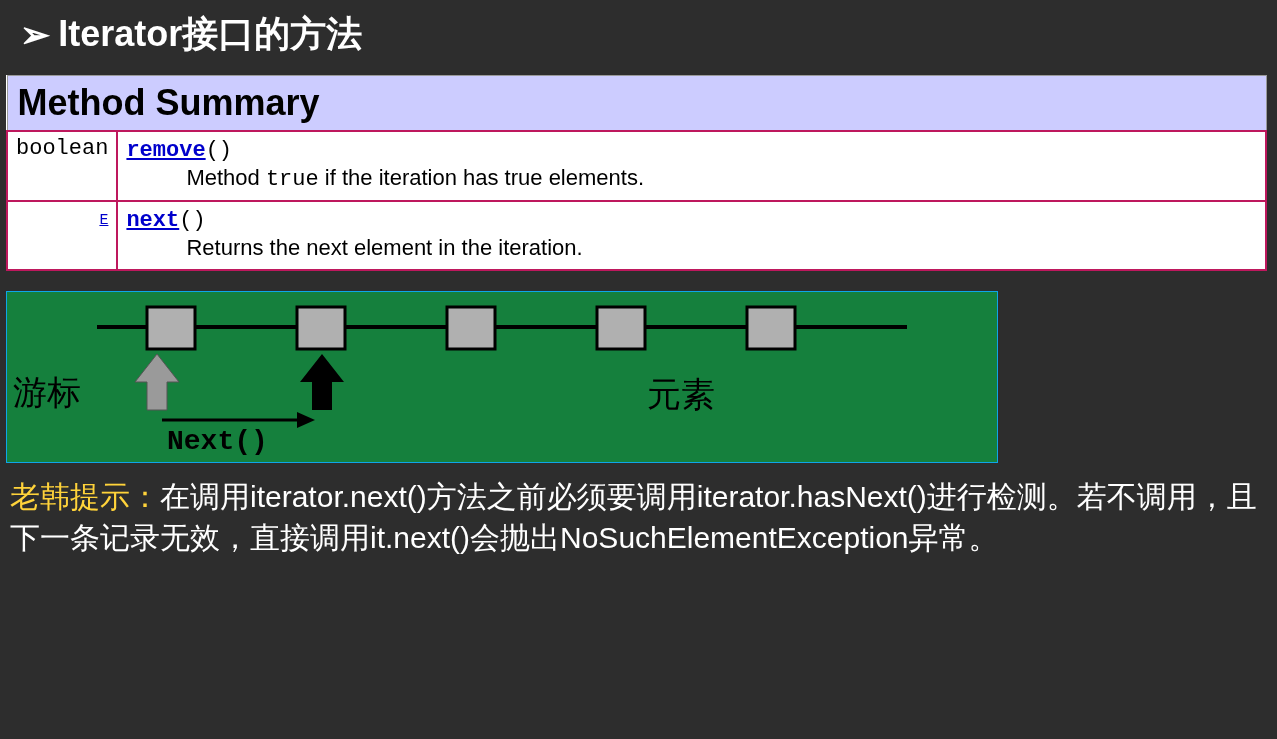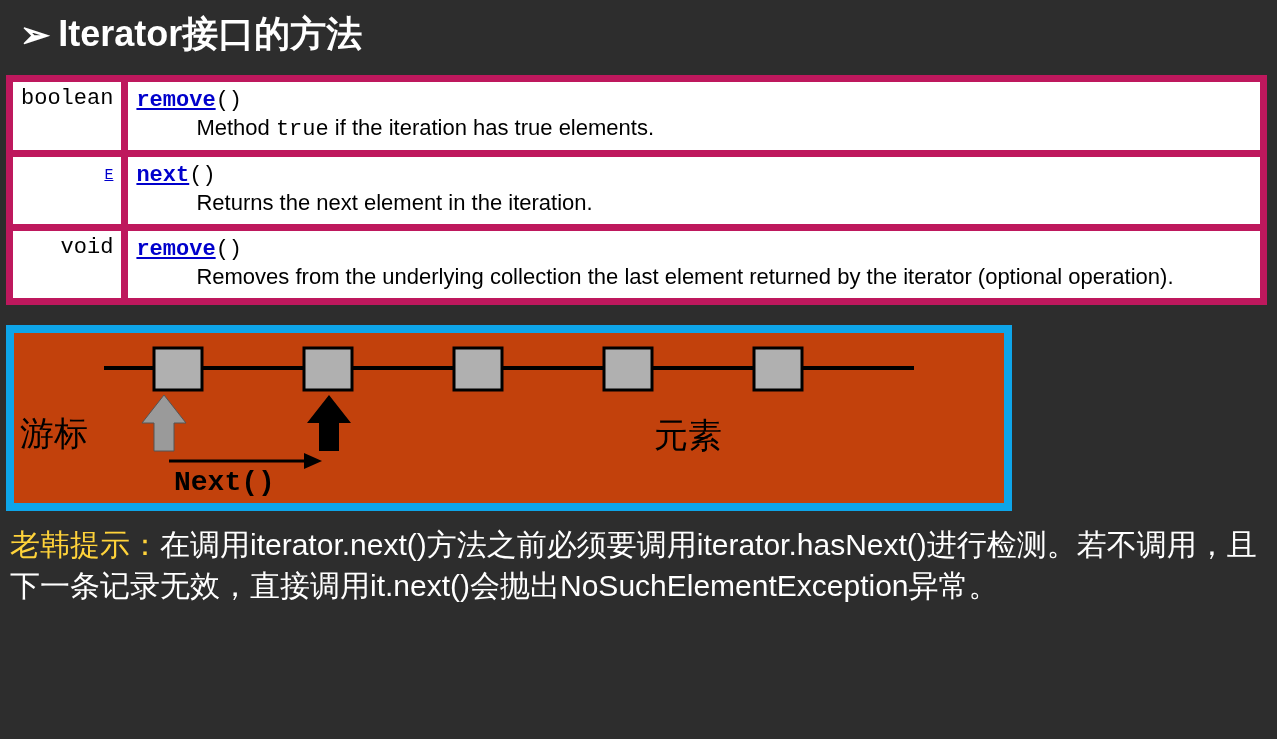--- a/index.html
+++ b/index.html
@@ -39,21 +39,21 @@
     background: #ccccff;
     text-align: left;
     font-size: 36px;
     font-weight: bold;
     padding: 6px 10px;
     border: 1px solid #999;
     color: #000;
     font-family: Arial, Helvetica, sans-serif;
   }
   table.method-summary td {
-    border: 7px solid #be185d;
+    border: 2px solid #be185d;
     vertical-align: top;
     padding: 4px 8px 8px 8px;
     font-size: 22px;
     color: #000;
   }
   td.return-type {
     text-align: right;
     font-family: "Courier New", monospace;
     font-size: 15px;
     width: 80px;
@@ -81,22 +81,22 @@
     font-family: "Courier New", monospace;
   }
   .type-link {
     color: #0000cc;
     text-decoration: underline;
     font-family: "Courier New", monospace;
     font-size: 15px;
   }
   .diagram-panel {
     margin: 20px 16px 0 6px;
-    background: #c2410c;
-    border: 8px solid #0ea5e9;
+    background: #15803d;
+    border: 1px solid #0ea5e9;
     width: 990px;
     height: 170px;
     position: relative;
     font-family: "SimSun", serif;
   }
   .diagram-svg {
     width: 100%;
     height: 100%;
   }
   .footer-tip {
@@ -114,44 +114,38 @@
 <body>
 
 <div class="header">
   <span class="chevron-text">➢</span>
   <span>Iterator接口的方法</span>
 </div>
 
 <div class="table-wrapper">
   <table class="method-summary">
     <tbody>
+        <tr>
+      <th colspan="2">Method Summary</th>
+    </tr>
     <tr>
       <td class="return-type">boolean</td>
       <td>
         <a class="method-link">remove</a><span class="parens">()</span>
         <div class="method-desc">
           <span>Method </span><span class="code">true</span><span> if the iteration has true elements.</span>
         </div>
       </td>
     </tr>
     <tr>
       <td class="return-type"><a class="type-link">E</a></td>
       <td>
         <a class="method-link">next</a><span class="parens">()</span>
         <div class="method-desc">
           <span>Returns the next element in the iteration.</span>
-        </div>
-      </td>
-    </tr>
-    <tr>
-      <td class="return-type">void</td>
-      <td>
-        <a class="method-link">remove</a><span class="parens">()</span>
-        <div class="method-desc">
-          <span>Removes from the underlying collection the last element returned by the iterator (optional operation).</span>
         </div>
       </td>
     </tr>
   </tbody>
     </table>
 </div>
 
 <div class="diagram-panel">
   <svg class="diagram-svg" viewBox="0 0 990 170">
 

